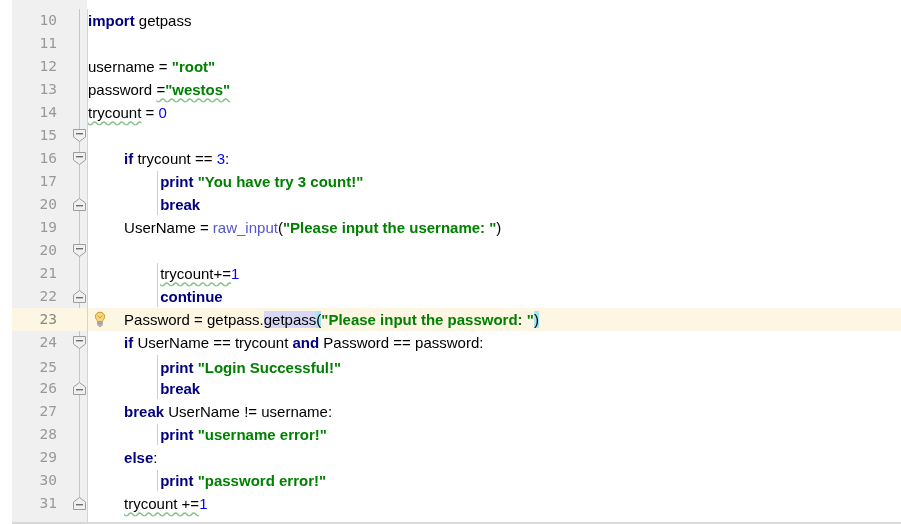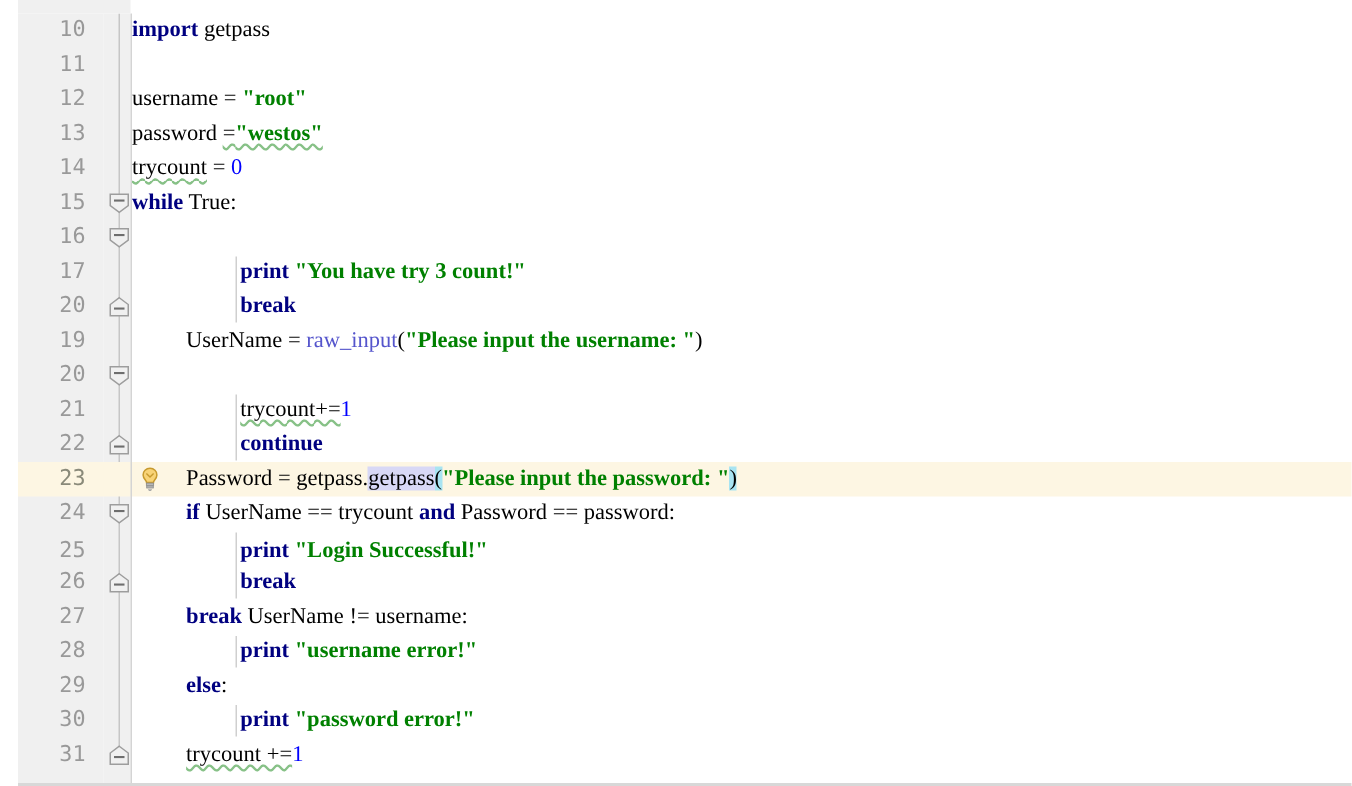--- a/index.html
+++ b/index.html
@@ -85,21 +85,21 @@
     user-select: none;
   }
   .line.current .lnum { color: #8a8a7a; }
 
   .code {
     position: absolute;
     left: 76px;
     top: 0;
     height: 23px;
     line-height: 23px;
-    font-family: Liberation Serif, serif;
+    font-family: Liberation Sans, sans-serif;
     font-size: 15px;
     white-space: pre;
     color: #000000;
     z-index: 2;
   }
 
   
   .kw      { color: #000080; font-weight: bold; }
   .str     { color: #008000; font-weight: bold; }
   .num     { color: #0000ff; }
@@ -206,24 +206,24 @@
       <div class="line" style="top: 78px;">
         <div class="lnum">13</div>
         <div class="code" style="left: 76px;"><span class="plain">password </span><span class="plain squig">=</span><span class="str squig">"westos"</span></div>
       </div>
       <div class="line" style="top: 101px;">
         <div class="lnum">14</div>
         <div class="code" style="left: 76px;"><span class="plain squig">trycount</span><span class="plain"> = </span><span class="num">0</span></div>
       </div>
       <div class="line" style="top: 124px;">
         <div class="lnum">15</div>
-        <div class="code" style="left: 76px;"><span class="kw">while</span><span class="plain"> True:</span></div>
       </div>
       <div class="line" style="top: 147px;">
         <div class="lnum">16</div>
+        <div class="code" style="left: 112.08px;"><span class="kw">if</span><span class="plain"> trycount == </span><span class="num">3</span><span class="plain">:</span></div>
       </div>
       <div class="line" style="top: 170px;">
         <div class="lnum">17</div>
         <div class="code" style="left: 148.16px;"><span class="kw">print</span><span class="plain"> </span><span class="str">"You have try 3 count!"</span></div>
       </div>
       <div class="line" style="top: 193px;">
         <div class="lnum">20</div>
         <div class="code" style="left: 148.16px;"><span class="kw">break</span></div>
       </div>
       <div class="line" style="top: 216px;">

